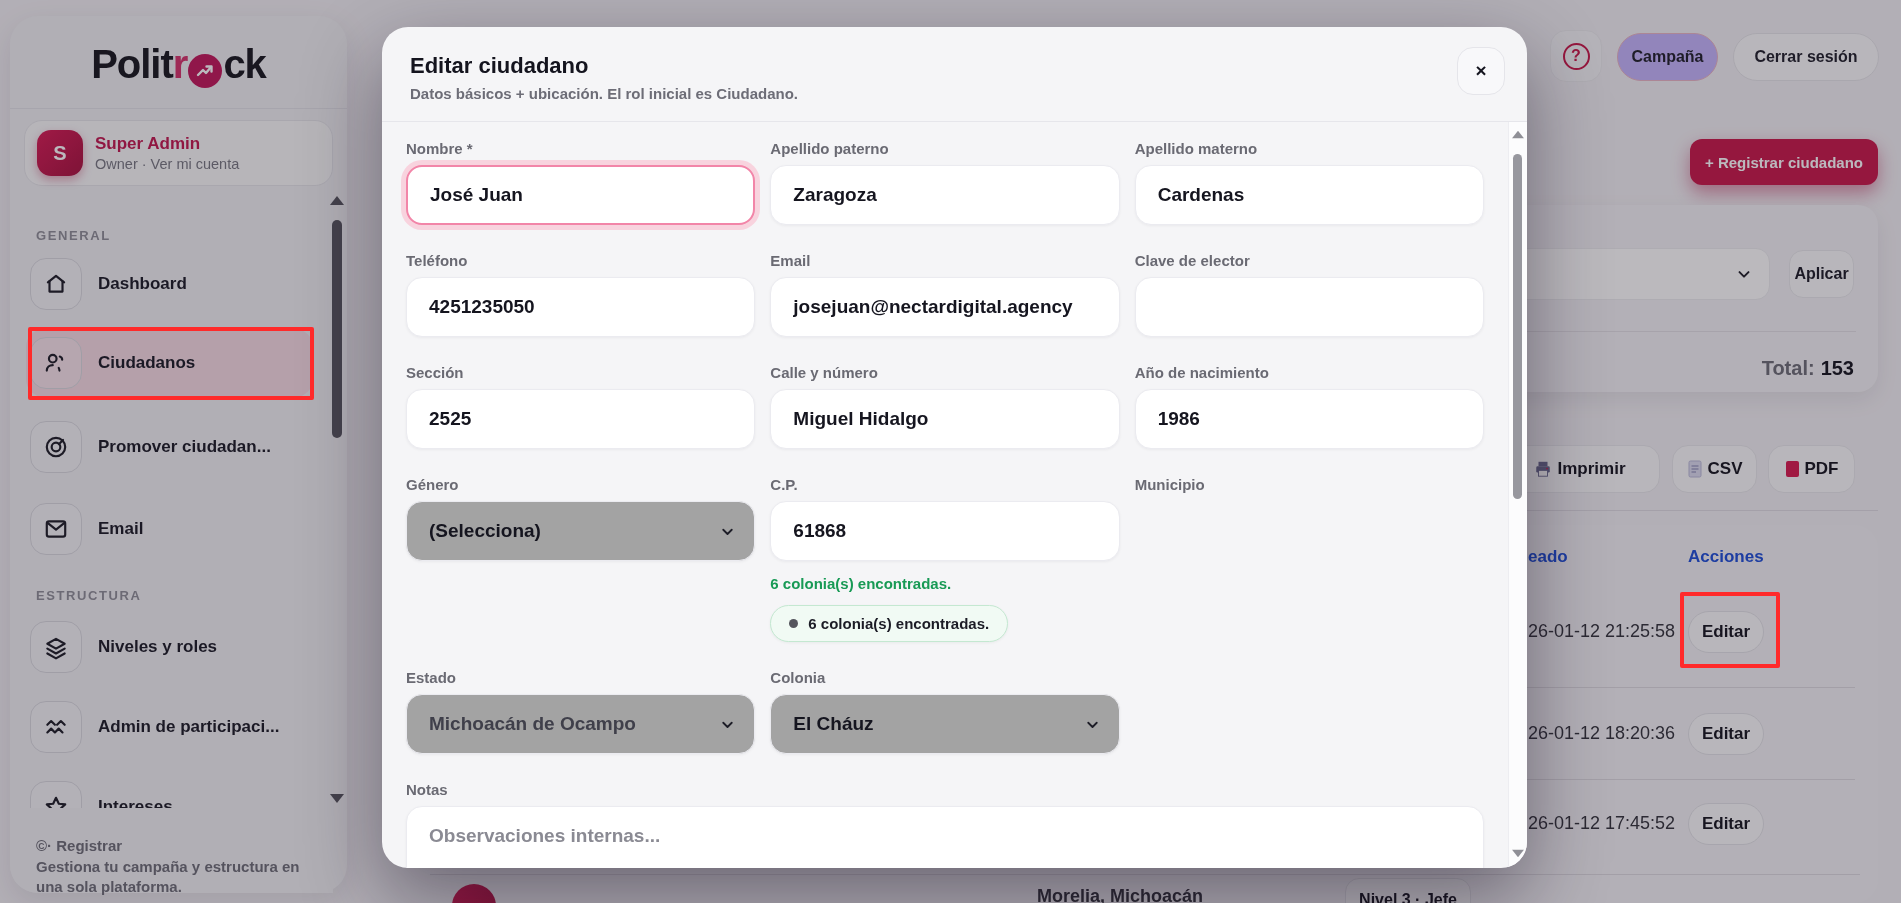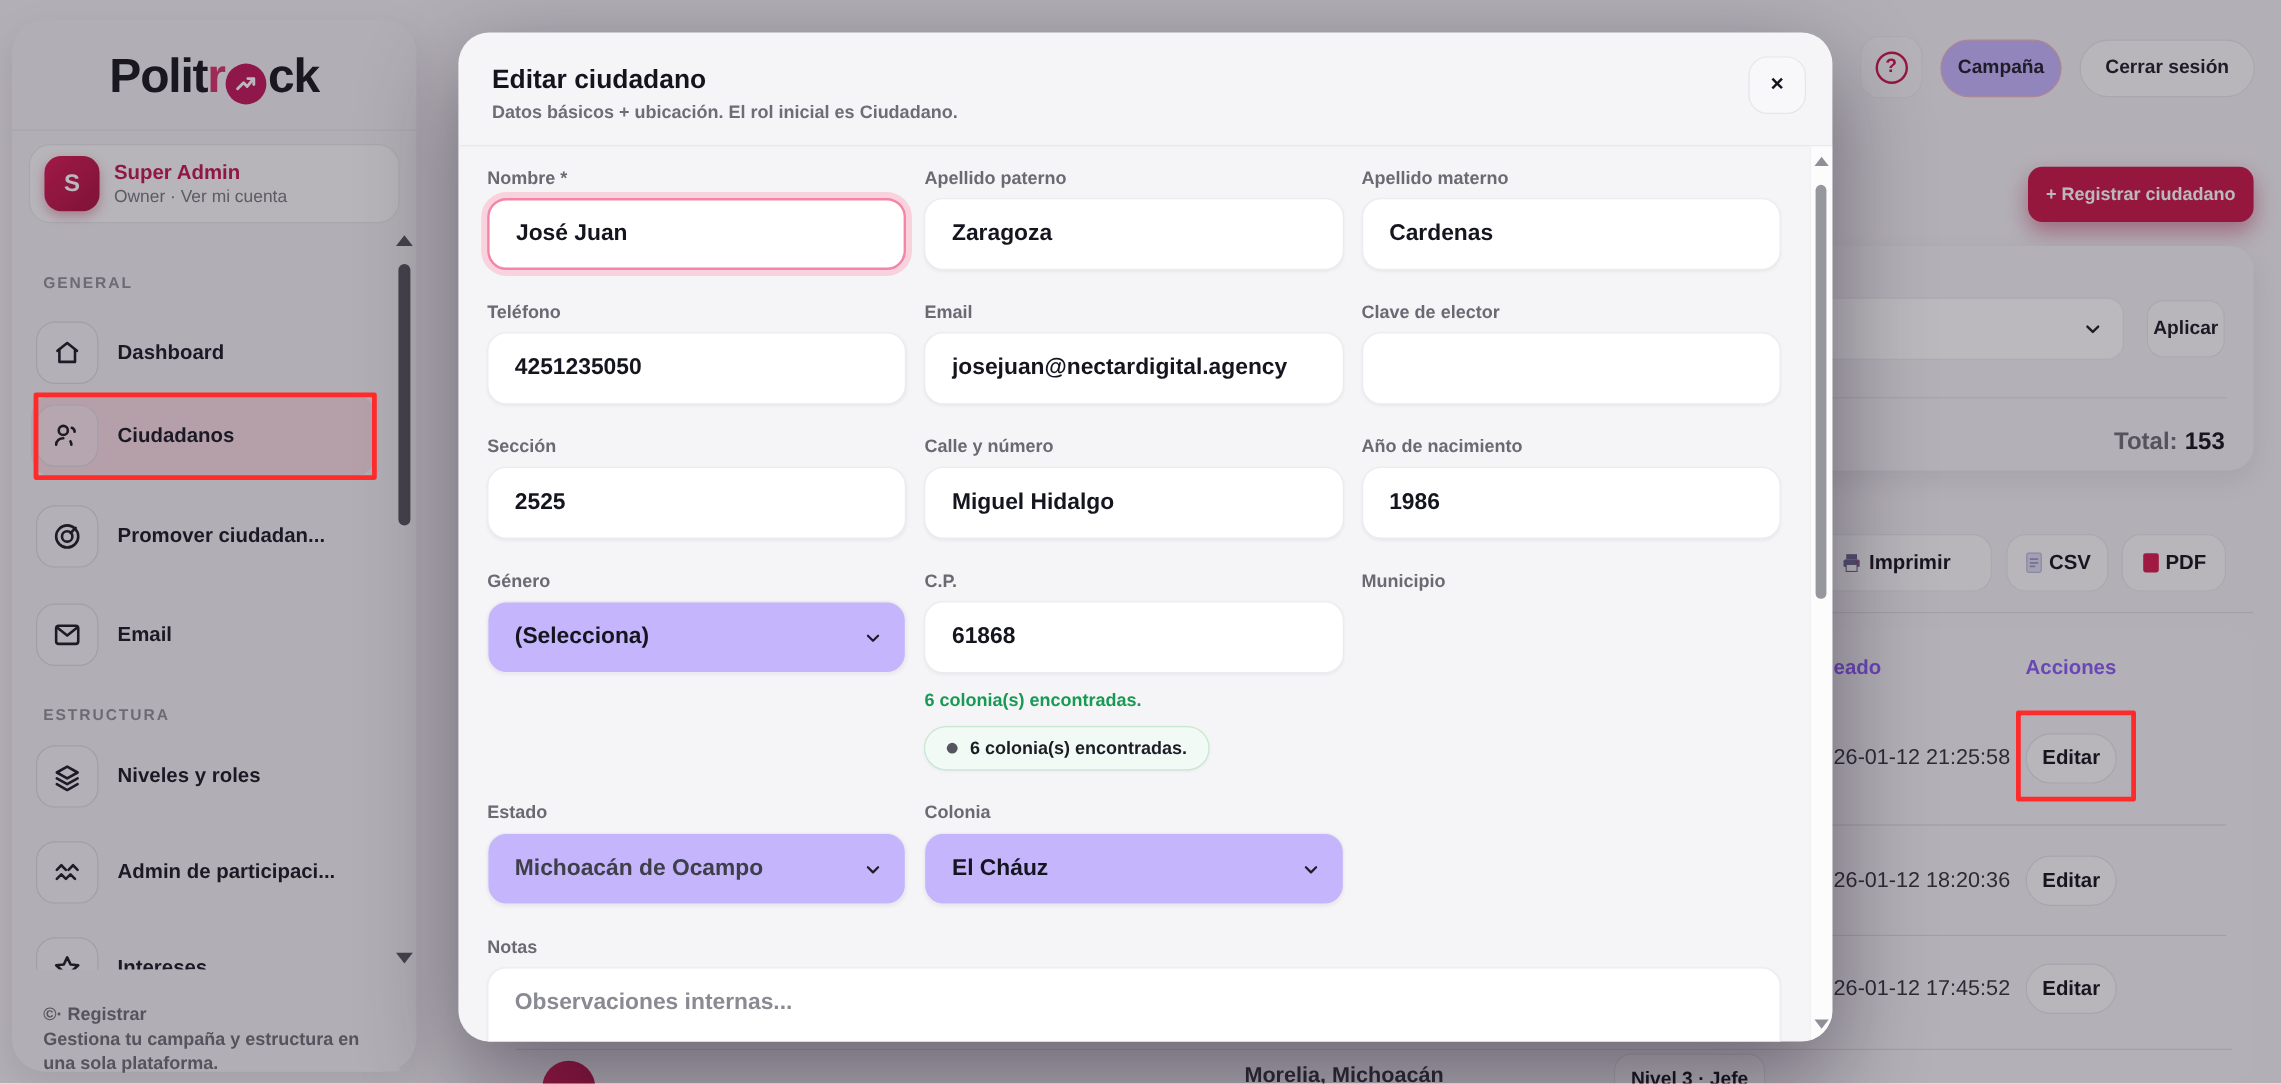--- a/index.html
+++ b/index.html
@@ -68,21 +68,21 @@
   .total-line { position:absolute; right:24px; top:152px; font-size:20px; color:#6d6d77; font-weight:600; }
   .total-line b { color:#15151f; font-weight:800; margin-left:6px; }
 
   
   .tb-btn { position:absolute; height:48px; background:#fbfbfc; border:1px solid #e8e8ec; border-radius:16px;
             display:flex; align-items:center; justify-content:center; gap:5px; font-weight:800; font-size:17px; color:#15151f; }
   .toolbar-divider { position:absolute; left:1420px; top:510px; width:458px; border-top:1px solid #dedbe2; }
 
   
   .table-card { position:absolute; left:400px; top:525px; width:1478px; height:378px; background:#f4f3f6; border-radius:24px; }
-  .th { position:absolute; font-size:17px; font-weight:800; color:#8b5cf6; }
+  .th { position:absolute; font-size:17px; font-weight:800; color:#1d4ed8; }
   .td-date { position:absolute; font-size:18px; font-weight:500; color:#33333c; white-space:nowrap; }
   .btn-editar { position:absolute; width:76px; height:42px; background:#fbfbfc; border:1px solid #e3e3e8; border-radius:999px;
                 display:flex; align-items:center; justify-content:center; font-weight:800; font-size:17px; color:#15151f; }
   .row-divider { position:absolute; left:1440px; width:415px; border-top:1px solid #dddae0; }
   .bottom-divider { position:absolute; left:430px; top:874px; width:1430px; border-top:1px solid #dddae0; }
   .avatar-round { position:absolute; left:452px; top:884px; width:44px; height:44px; border-radius:50%;
                   background:linear-gradient(135deg,#d81b55,#a8123f); }
   .loc-text { position:absolute; left:1037px; top:886px; font-size:18px; font-weight:600; color:#33333c; }
   .level-badge { position:absolute; left:1345px; top:878px; width:126px; height:44px; border:1px solid #e3e3e8;
                  background:#faf9fb; border-radius:14px; display:flex; align-items:center; justify-content:center;
@@ -104,21 +104,21 @@
   .m-scroll .tri-up { border-bottom-color:#8f8f96; margin-top:8px; }
   .m-scroll .tri-down { border-top-color:#8f8f96; position:absolute; bottom:10px; left:2px; }
   .m-thumb { position:absolute; top:32px; left:4px; width:9px; height:345px; border-radius:5px; background:#97979e; }
   .m-body { position:absolute; left:0; right:19px; top:95px; bottom:0; padding:18px 24px 0 24px; }
   .f-grid { display:grid; grid-template-columns:repeat(3,1fr); column-gap:15px; row-gap:27px; }
   .flabel { font-size:15px; font-weight:700; color:#6a6a73; margin-bottom:8px; }
   .finput { width:100%; height:60px; border-radius:16px; background:#fff; border:1px solid #ebebf0;
             box-shadow:0 1px 3px rgba(20,20,40,.05); padding:0 22px; font-family:inherit;
             font-size:19px; font-weight:800; color:#15151f; outline:none; }
   .finput.focus-pink { border:2px solid #f285a8; box-shadow:0 0 0 5px #f8d3de; }
-  .fselect { width:100%; height:60px; border-radius:16px; background:#c4b5fd; border:1px solid #ebebf0;
+  .fselect { width:100%; height:60px; border-radius:16px; background:#a3a3a3; border:1px solid #ebebf0;
              box-shadow:0 1px 3px rgba(20,20,40,.05); padding:0 18px 0 22px; display:flex; align-items:center;
              justify-content:space-between; font-size:19px; font-weight:800; color:#15151f; }
   .fselect .muted-val { color:#3f3f4a; }
   .hint-green { margin-top:14px; font-size:15px; font-weight:700; color:#189a55; }
   .badge-green { margin-top:13px; display:inline-flex; align-items:center; gap:10px; padding:0 18px; height:37px;
                  border-radius:999px; border:1px solid #c4e8d1; background:#f1faf4; font-size:15px; font-weight:800;
                  color:#1c1c26; box-shadow:0 1px 3px rgba(20,60,40,.06); }
   .badge-green .dot { width:9px; height:9px; border-radius:50%; background:#55555d; }
   .span3 { grid-column:1 / span 3; }
   .notas-area { width:100%; height:112px; border-radius:16px; background:#fff; border:1px solid #ebebf0;
@@ -152,21 +152,21 @@
     <div class="user-card">
       <div class="avatar-sq">S</div>
       <div>
         <div class="user-name">Super Admin</div>
         <div class="user-sub">Owner · Ver mi cuenta</div>
       </div>
     </div>
 
     <div class="sec-label" style="top:212px">GENERAL</div>
 
-    <div class="nav-item" style="top:244px">
+    <div class="nav-item" style="top:234px">
       <span class="tile">
           <svg class="ic" width="26" height="26" viewBox="0 0 24 24">
             <path d="M4.5 10.5 12 4.5l7.5 6"></path>
             <path d="M6 9.5V19h12V9.5"></path>
           </svg>
         </span>
       <span class="nav-label">Dashboard</span>
     </div>
 
     <div class="nav-item active" style="top:313px">

